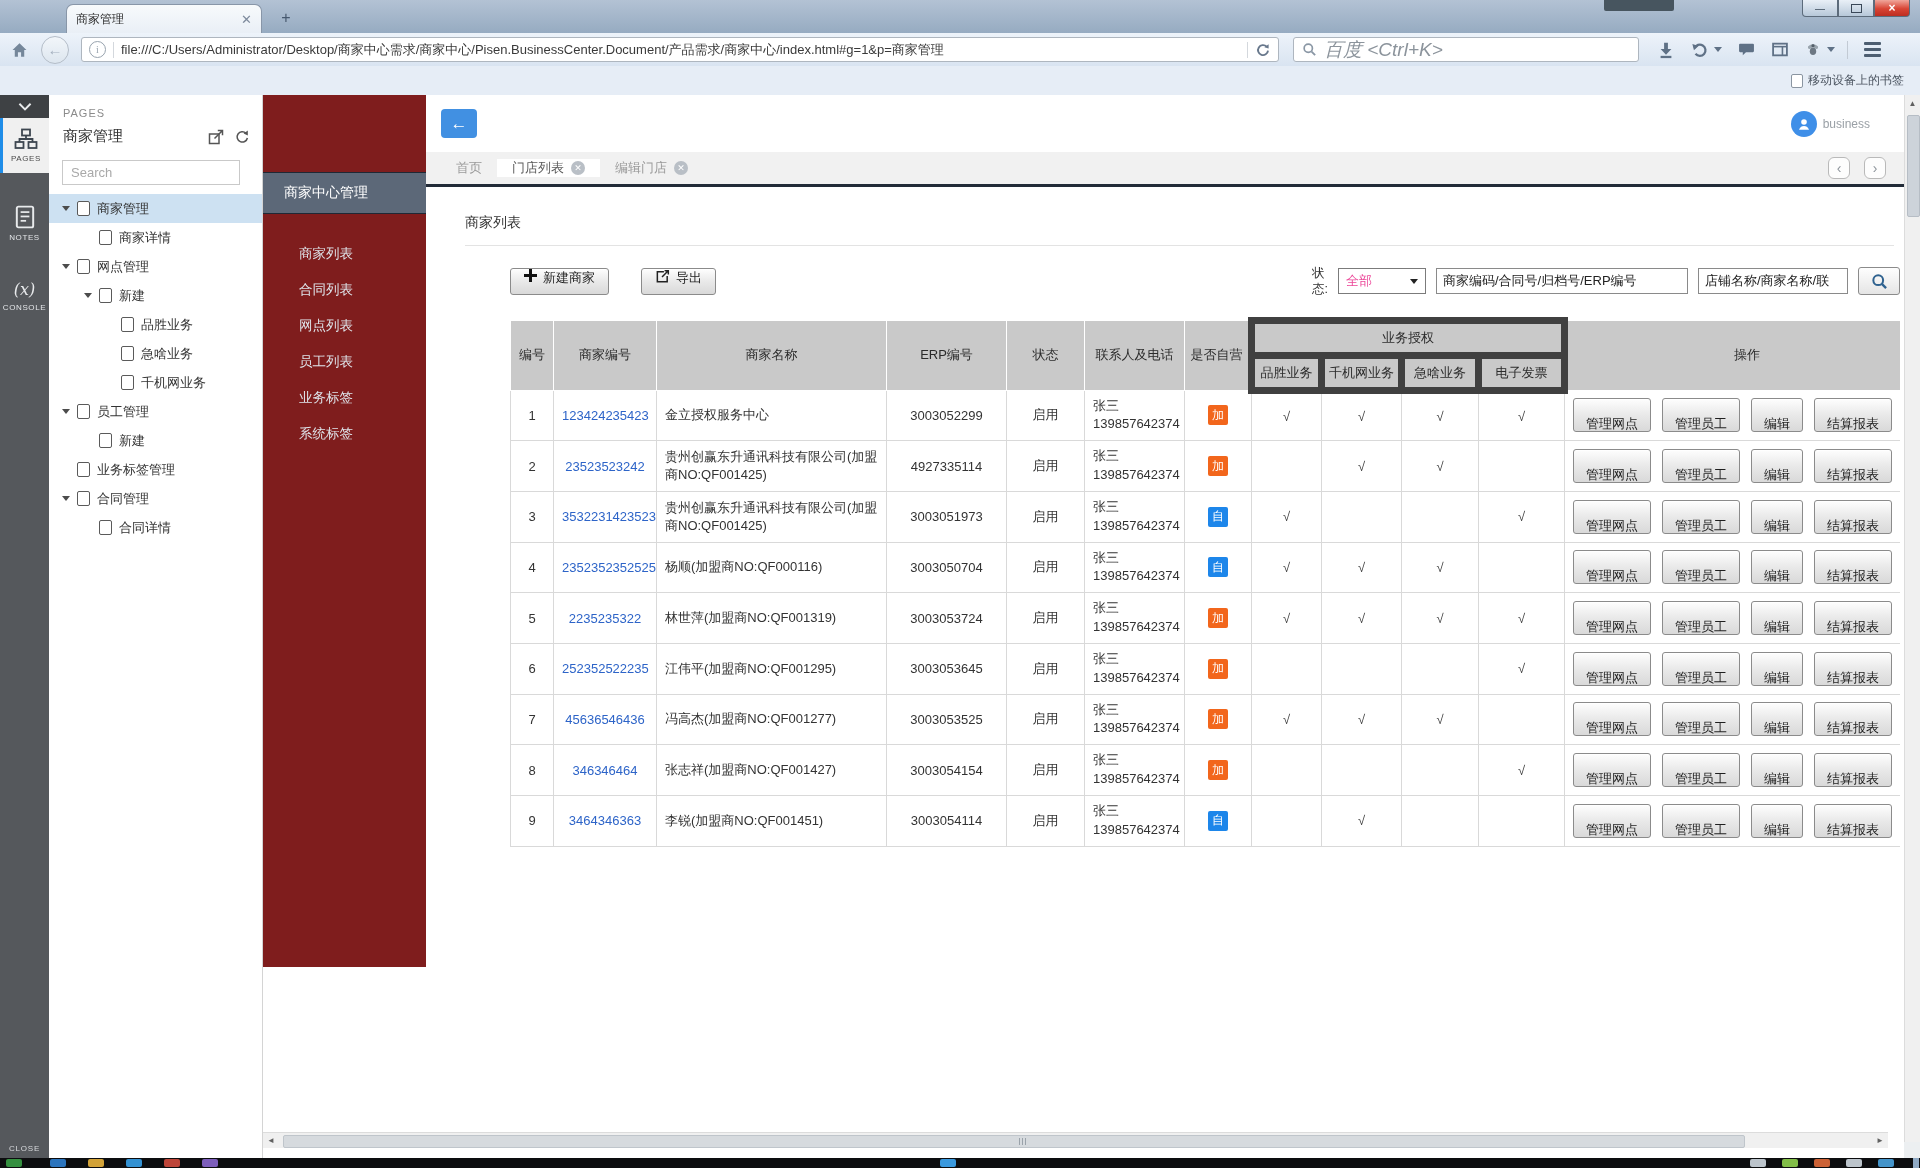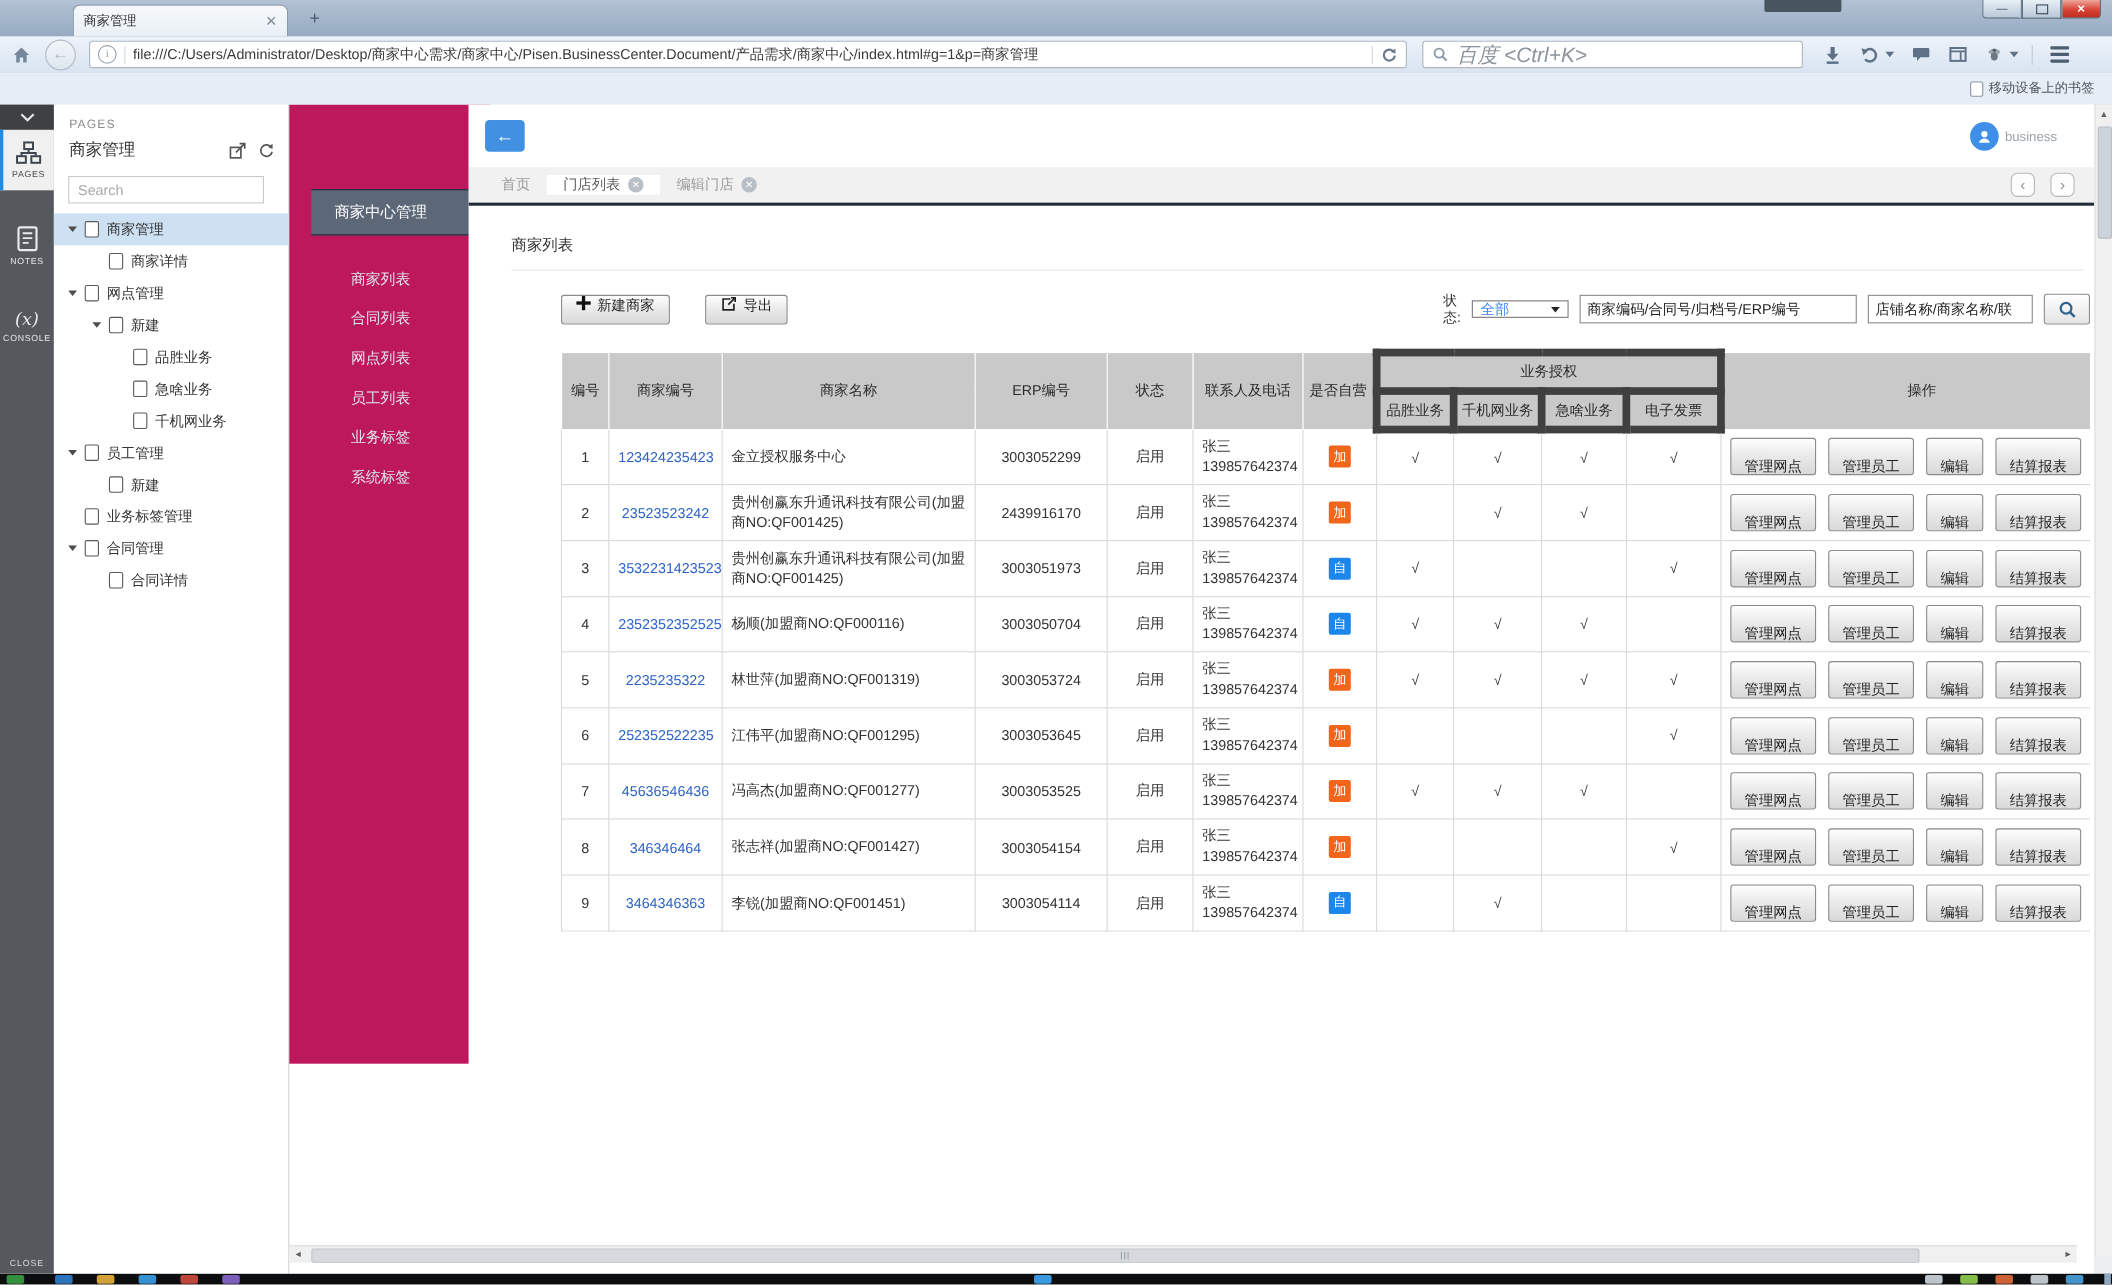--- a/index.html
+++ b/index.html
@@ -82,21 +82,21 @@
   .tree-row{display:flex;align-items:center;height:29px;cursor:pointer;}
   .tree-row.selected{background:#cde1f2;}
   .tr-caret{width:0;height:0;border-left:4px solid transparent;border-right:4px solid transparent;
     border-top:5px solid #4c4c4c;margin-right:7px;flex:none;}
   .tr-caret.hidden{visibility:hidden;}
   .tr-pageico{width:11px;height:13px;border:1px solid #5a5a5a;border-radius:2px;background:#fff;
     margin-right:7px;flex:none;}
   .tr-label{font-size:13px;color:#333;white-space:nowrap;}
 
   
-  .appnav{position:absolute;left:263px;top:0;width:163px;height:872px;background:#be185d;padding-left:20px;}
+  .appnav{position:absolute;left:263px;top:0;width:163px;height:872px;background:#7f1d1d;}
   .appnav-header{margin-top:77px;height:40px;background:#5c6878;border-top:1px solid #1f2835;
     border-bottom:1px solid #1f2835;display:flex;align-items:center;padding-left:21px;
     font-size:14px;color:#fff;}
   .appnav-items{margin-top:22px;}
   .nav-item{height:36px;display:flex;align-items:center;padding-left:36px;font-size:13.5px;
     color:#dfe4ea;cursor:pointer;}
 
   
   .appmain{position:absolute;left:426px;top:0;right:0;bottom:16px;background:#fff;overflow:hidden;}
   .app-topbar{height:57px;position:relative;background:#fff;}
@@ -124,22 +124,22 @@
   .btn{display:inline-flex;justify-content:center;gap:6px;height:27px;
     padding:0 13px;box-sizing:border-box;border:1px solid #8b8b8b;border-radius:3px;cursor:pointer;
     background:linear-gradient(#fefefe,#e9e9e9 50%,#d9d9d9);box-shadow:inset 0 1px 0 #fff;
     font-size:13px;color:#1f1f1f;white-space:nowrap;}
   .plus-ico{position:relative;width:13px;height:13px;display:inline-block;}
   .plus-ico::before{content:"";position:absolute;left:5px;top:0;width:3px;height:13px;background:#111;}
   .plus-ico::after{content:"";position:absolute;left:0;top:5px;width:13px;height:3px;background:#111;}
   .export-gap{width:32px;}
   .filters{margin-left:auto;display:flex;align-items:center;gap:10px;}
   .status-label{width:16px;line-height:1.3;font-size:12.5px;color:#333;}
-  .selectbox{width:88px;height:16px;box-sizing:border-box;border:1px solid #7b7b7b;background:#fff;
-    display:flex;align-items:center;padding:0 7px;font-size:13px;color:#3b82f6;cursor:pointer;}
+  .selectbox{width:88px;height:26px;box-sizing:border-box;border:1px solid #7b7b7b;background:#fff;
+    display:flex;align-items:center;padding:0 7px;font-size:13px;color:#ec4899;cursor:pointer;}
   .selectbox .sel-caret{margin-left:auto;width:0;height:0;border-left:4px solid transparent;
     border-right:4px solid transparent;border-top:5px solid #222;}
   .txt-input{height:26px;box-sizing:border-box;border:1px solid #8a8a8a;padding:0 6px;font-size:13px;
     color:#222;outline:none;}
   .inp1{width:252px;}
   .inp2{width:150px;}
   .search-btn{width:42px;height:28px;box-sizing:border-box;border:1px solid #8b8b8b;border-radius:3px;
     background:linear-gradient(#fefefe,#e5e5e5);display:flex;align-items:center;justify-content:center;cursor:pointer;}
 
   table.grid{border-collapse:collapse;table-layout:fixed;width:1416px;background:#fff;}
@@ -544,21 +544,21 @@
                       <button class="btn">管理员工</button>
                       <button class="btn">编辑</button>
                       <button class="btn">结算报表</button>
                     </span>
                   </td>
                 </tr>
                 <tr>
                   <td>2</td>
                   <td><span class="link">23523523242</span></td>
                   <td class="tl">贵州创赢东升通讯科技有限公司(加盟商NO:QF001425)</td>
-                  <td>2439916170</td>
+                  <td>4927335114</td>
                   <td>启用</td>
                   <td class="tl"><span class="contact"><div>张三</div><div>139857642374</div></span></td>
                   <td><span class="badge" style="background:#f2661c">加</span></td>
                   <td></td>
                   <td><span class="check">√</span></td>
                   <td><span class="check">√</span></td>
                   <td></td>
                   <td>
                     <span class="ops">
                       <button class="btn">管理网点</button>

